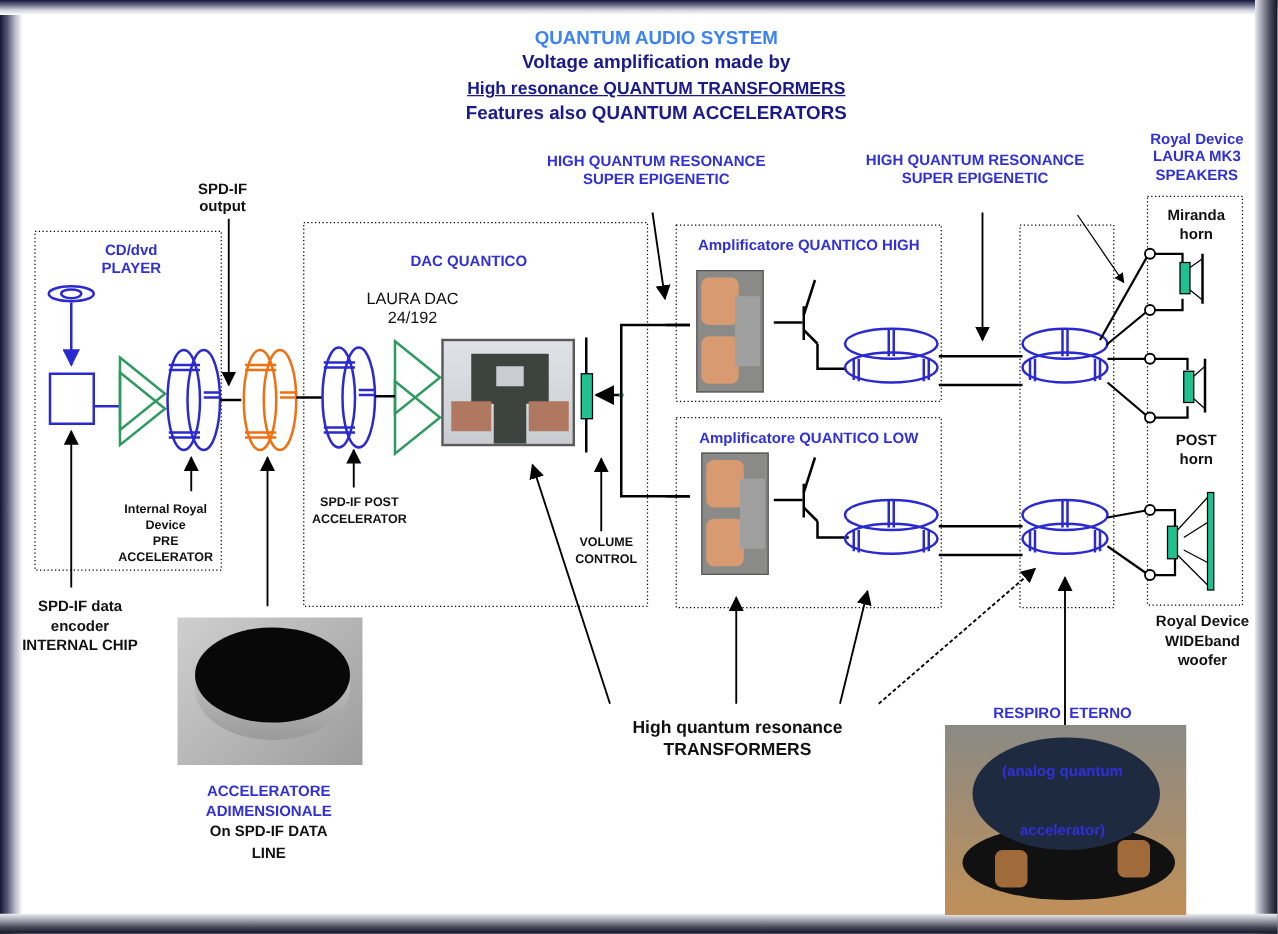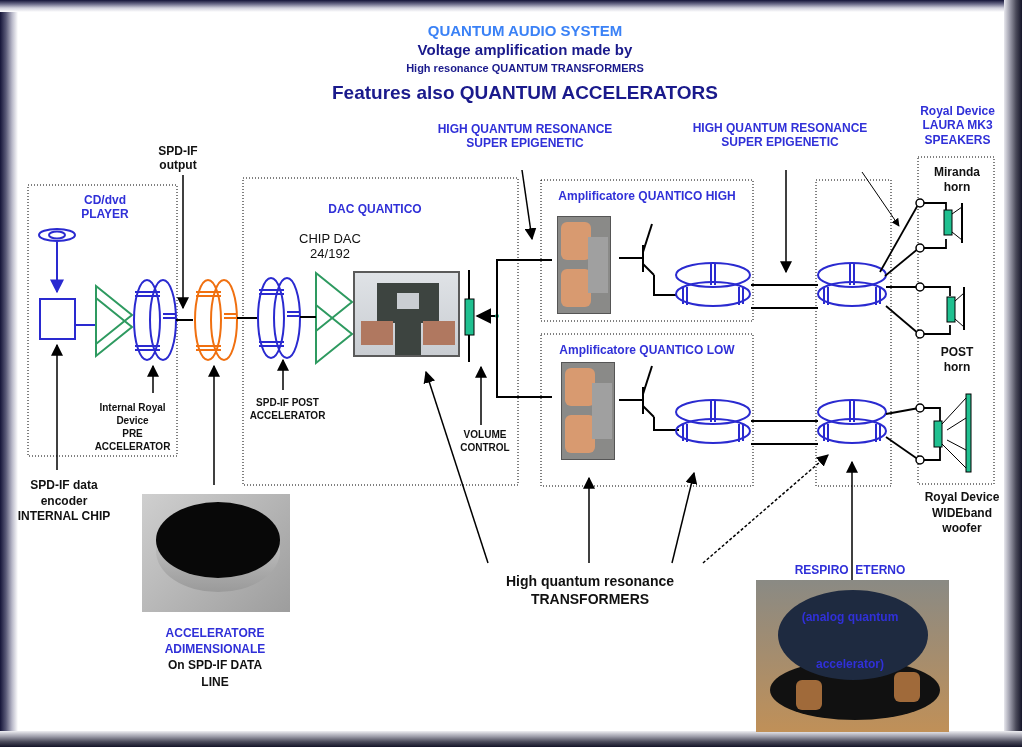--- a/index.html
+++ b/index.html
@@ -258,34 +258,34 @@
 </div>
 <div class="photo" style="left:756px;top:580px;width:193px;height:152px;background:linear-gradient(#8a8a84,#c09058);">
   <div style="position:absolute;left:14px;top:80px;width:170px;height:60px;border-radius:50%;background:#111;"></div>
   <div style="position:absolute;left:22px;top:10px;width:150px;height:90px;border-radius:50%;background:#1e2a40;"></div>
   <div style="position:absolute;left:40px;top:100px;width:26px;height:30px;background:#a06a3a;border-radius:6px;"></div>
   <div style="position:absolute;left:138px;top:92px;width:26px;height:30px;background:#a06a3a;border-radius:6px;"></div>
 </div>
 
 <div class="t red" style="left:360px;top:22px;width:330px;font-size:15px;">QUANTUM AUDIO SYSTEM</div>
 <div class="t navy" style="left:300px;top:41px;width:450px;font-size:15px;">Voltage amplification made by</div>
-<div class="t navy" style="left:300px;top:62px;width:450px;font-size:11px;">High resonance QUANTUM TRANSFORMERS</div>
-<div class="t navy" style="left:300px;top:82px;width:450px;font-size:19px;">Features also QUANTUM ACCELERATORS</div>
+<div class="t navy" style="left:300px;top:62px;width:450px;font-size:14px;text-decoration:underline;">High resonance QUANTUM TRANSFORMERS</div>
+<div class="t navy" style="left:300px;top:82px;width:450px;font-size:15px;">Features also QUANTUM ACCELERATORS</div>
 
 <div class="t blue" style="left:60px;top:194px;width:90px;font-size:12px;">
   <div>CD/dvd</div>
   <div>PLAYER</div>
 </div>
 <div class="t black" style="left:138px;top:145px;width:80px;font-size:12px;">
   <div>SPD-IF</div>
   <div>output</div>
 </div>
 <div class="t blue" style="left:300px;top:203px;width:150px;font-size:12px;">DAC QUANTICO</div>
 <div class="t black" style="left:280px;top:232px;width:100px;font-size:13px;font-weight:normal;">
-  <div>CHIP DAC</div>
+  <div>LAURA DAC</div>
   <div>24/192</div>
 </div>
 <div class="t blue" style="left:410px;top:122px;width:230px;font-size:12px;line-height:1.2;">
   <div>HIGH QUANTUM RESONANCE</div>
   <div>SUPER EPIGENETIC</div>
 </div>
 <div class="t blue" style="left:665px;top:121px;width:230px;font-size:12px;line-height:1.2;">
   <div>HIGH QUANTUM RESONANCE</div>
   <div>SUPER EPIGENETIC</div>
 </div>

